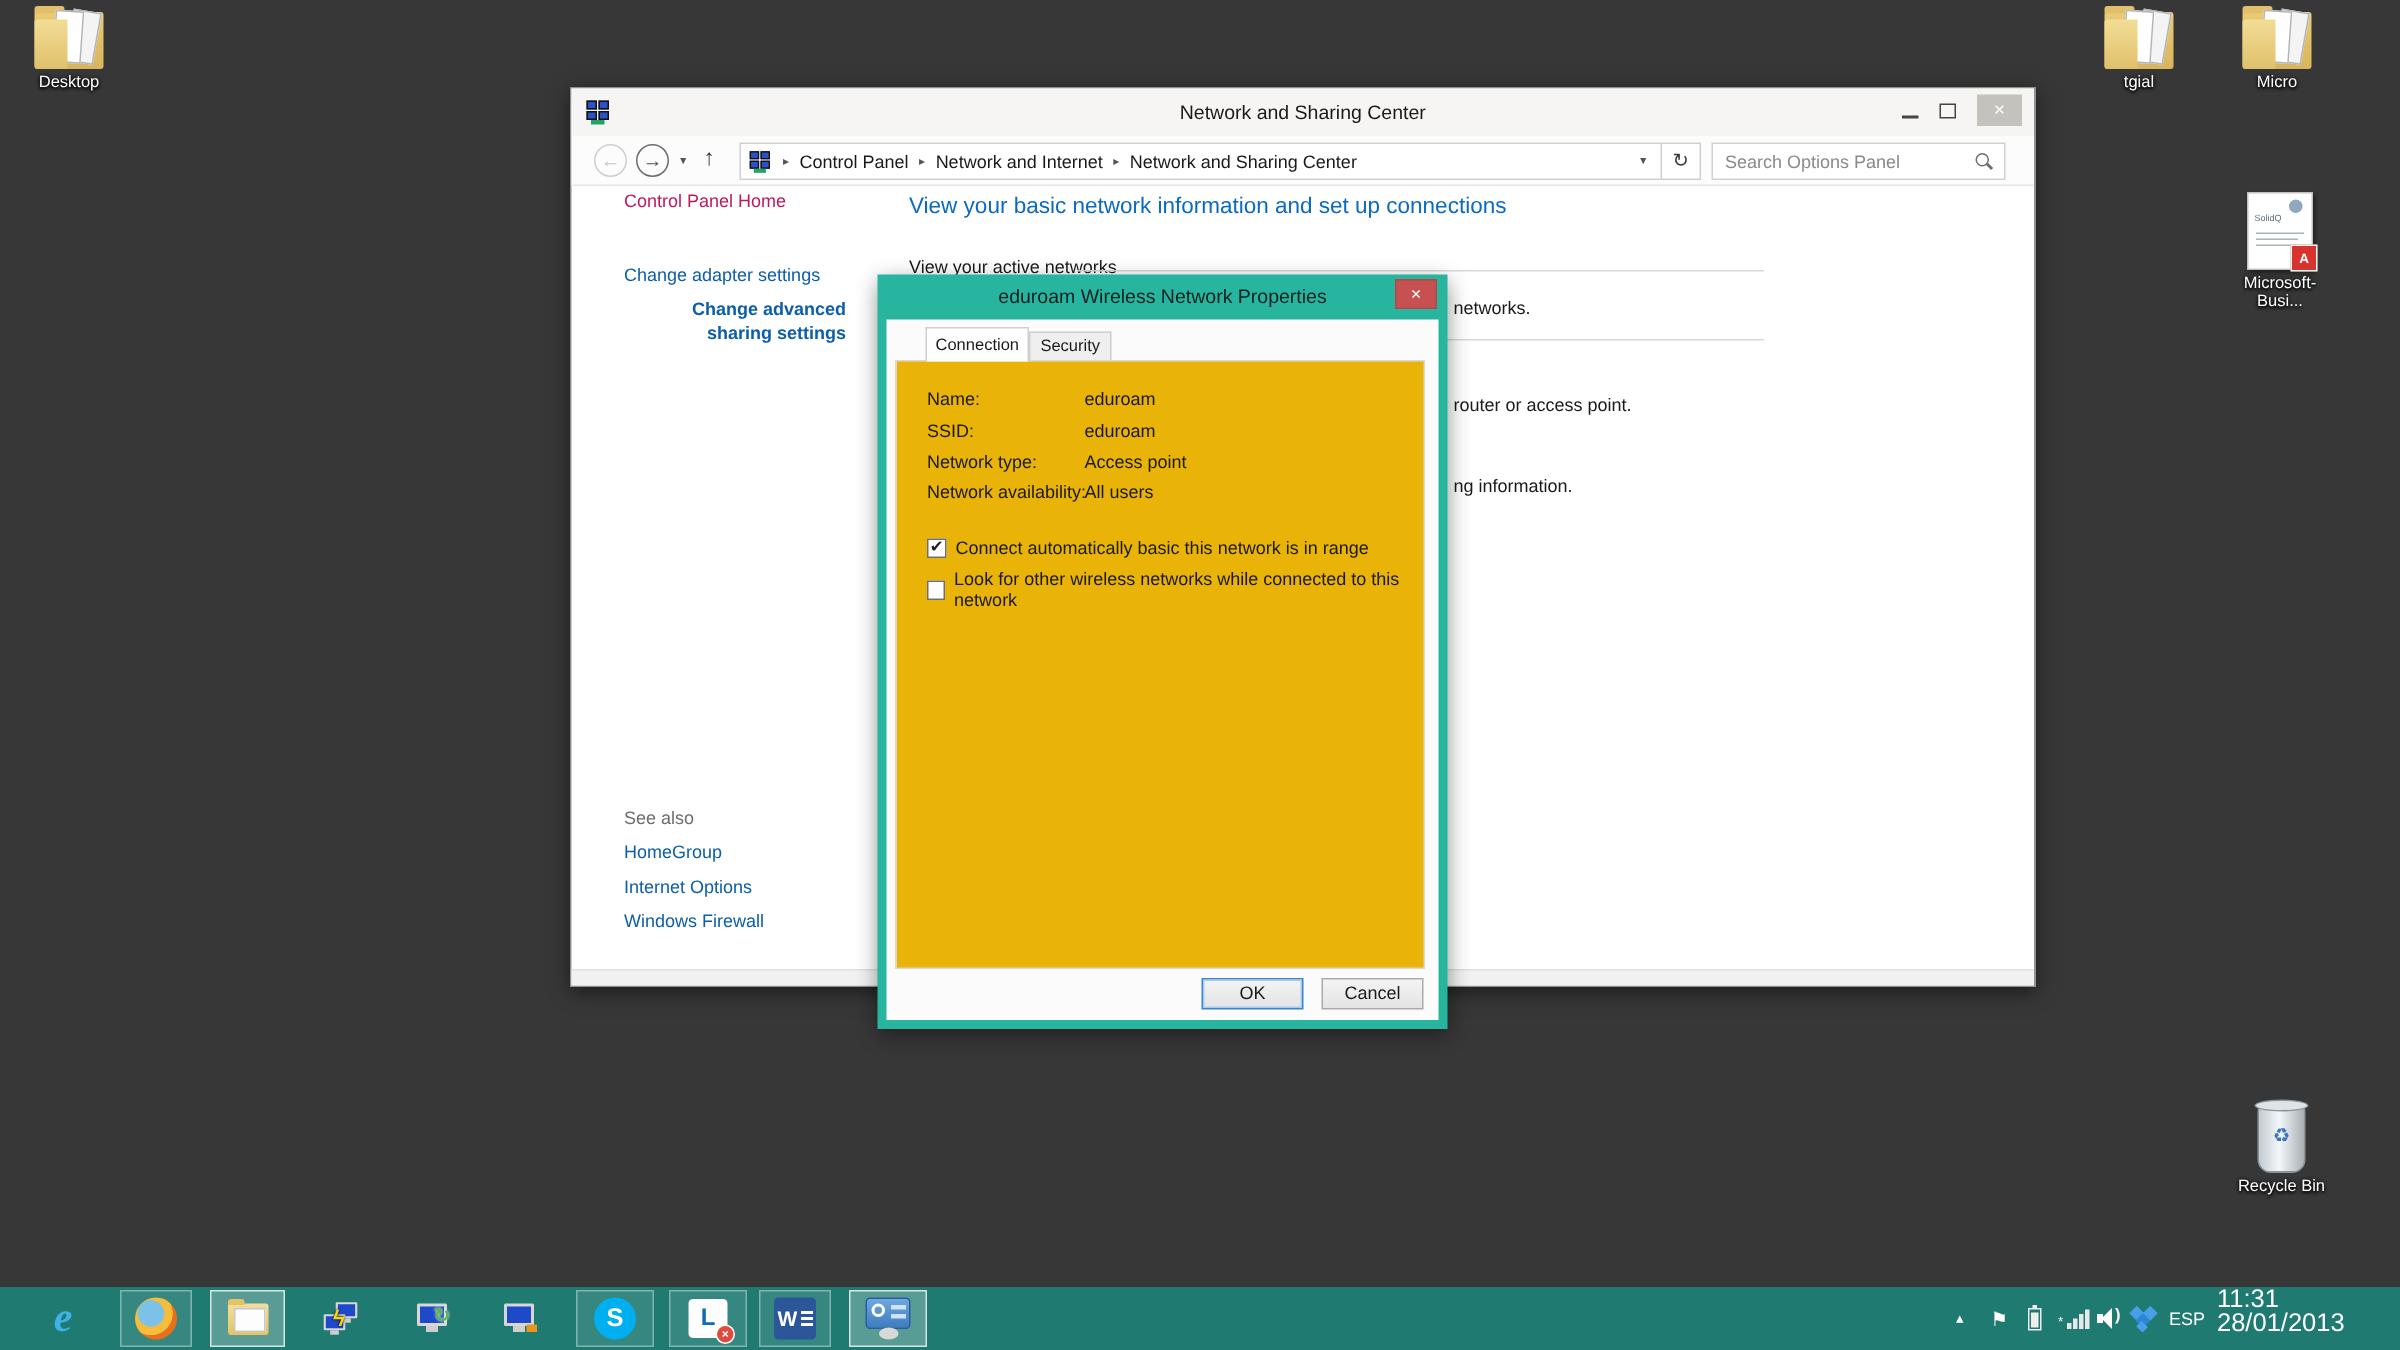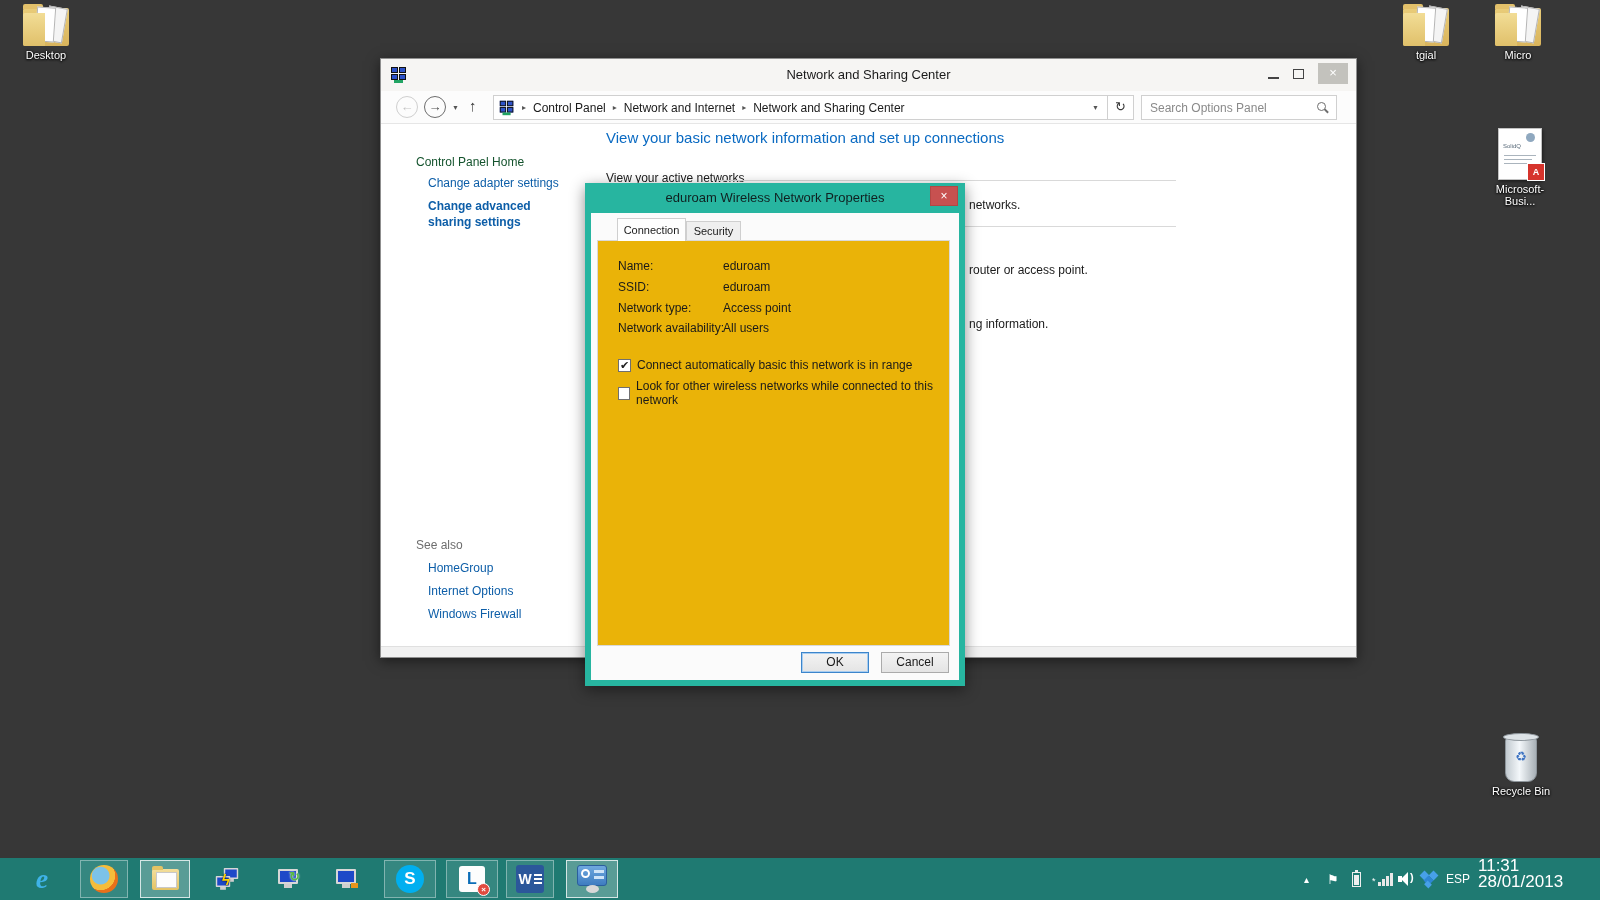--- a/index.html
+++ b/index.html
@@ -47,21 +47,21 @@
   .crumb-sep { font-size:8px; color:#555; margin:0 7px; }
   #crumb-right { position:absolute; right:0; top:0; height:23px; display:flex; align-items:center; }
   #crumb-chevron { font-size:7px; color:#555; padding:0 8px; }
   #crumb-refresh { width:26px; height:23px; border-left:1px solid #d0d0d0; text-align:center; line-height:22px; font-size:13px; color:#3a3a3a; }
   #search-field { position:absolute; left:760px; top:4px; width:196px; height:25px; background:#fff; border:1px solid #d0d0d0; }
   #search-field .ph { position:absolute; left:8px; top:5px; font-size:12px; color:#8a8a8a; }
   .mag { position:absolute; right:10px; top:6px; width:9px; height:9px; border:1.5px solid #6e6e6e; border-radius:50%; }
   .mag::after { content:""; position:absolute; width:5px; height:1.5px; background:#6e6e6e; transform:rotate(45deg); right:-4px; bottom:-1px; }
 
   
-  .side-link { position:absolute; left:47px; font-size:12px; color:#0d5ea8; }
+  .side-link { position:absolute; left:35px; font-size:12px; color:#0d5ea8;text-align:right; }
   .side-text { position:absolute; left:35px; font-size:12px; color:#1a1a1a; }
   #cp-heading { position:absolute; left:225px; top:70px; font-size:15px; color:#0a6ac2; }
   #active-networks { position:absolute; left:225px; top:112px; font-size:12px; color:#1a1a1a; }
   .hairline { position:absolute; height:1px; background:#d9d9d9; }
   .fragment { position:absolute; left:588px; font-size:12px; color:#1a1a1a; }
   #cp-footer { position:absolute; left:0; right:0; bottom:0; height:11px; background:#f1f1f1; border-top:1px solid #e0e0e0; }
 
   
   #dialog { position:absolute; left:585px; top:183px; width:380px; height:503px; background:#27b5a0; box-shadow:0 4px 14px rgba(0,0,0,.45); }
   #dlg-title { position:absolute; top:7px; left:0; width:100%; text-align:center; font-size:13px; color:#102020; }
@@ -219,21 +219,21 @@
           <span id="crumb-chevron">▼</span>
           <span id="crumb-refresh">↻</span>
         </div>
       </div>
       <div id="search-field">
         <span class="ph">Search Options Panel</span>
         <span class="mag"></span>
       </div>
     </div>
 
-    <div class="side-text" style="top:96px;color:#14532d;">Control Panel Home</div>
+    <div class="side-text" style="top:68px;color:#be185d;">Control Panel Home</div>
     <div class="side-link" style="top:117px;">Change adapter settings</div>
     <div class="side-link" style="top:139px;width:148px;line-height:16px;font-weight:bold;">Change advanced sharing settings</div>
     <div class="side-text" style="top:479px;color:#6d6d6d;">See also</div>
     <div class="side-link" style="top:502px;">HomeGroup</div>
     <div class="side-link" style="top:525px;">Internet Options</div>
     <div class="side-link" style="top:548px;">Windows Firewall</div>
 
     <div id="cp-heading">View your basic network information and set up connections</div>
     <div id="active-networks">View your active networks</div>
     <div class="hairline" style="left:337px;top:121px;width:458px;"></div>

